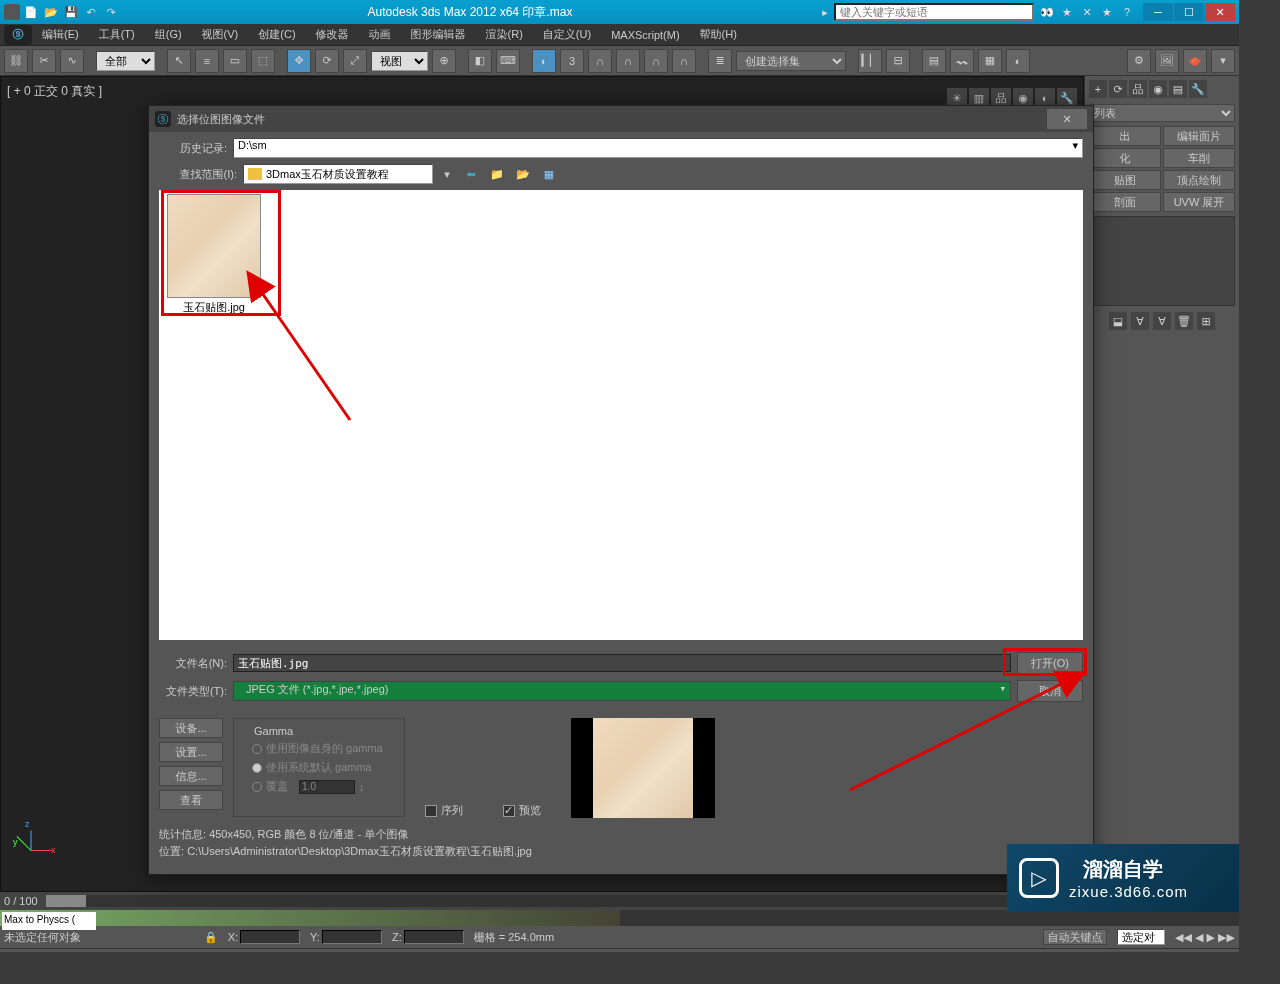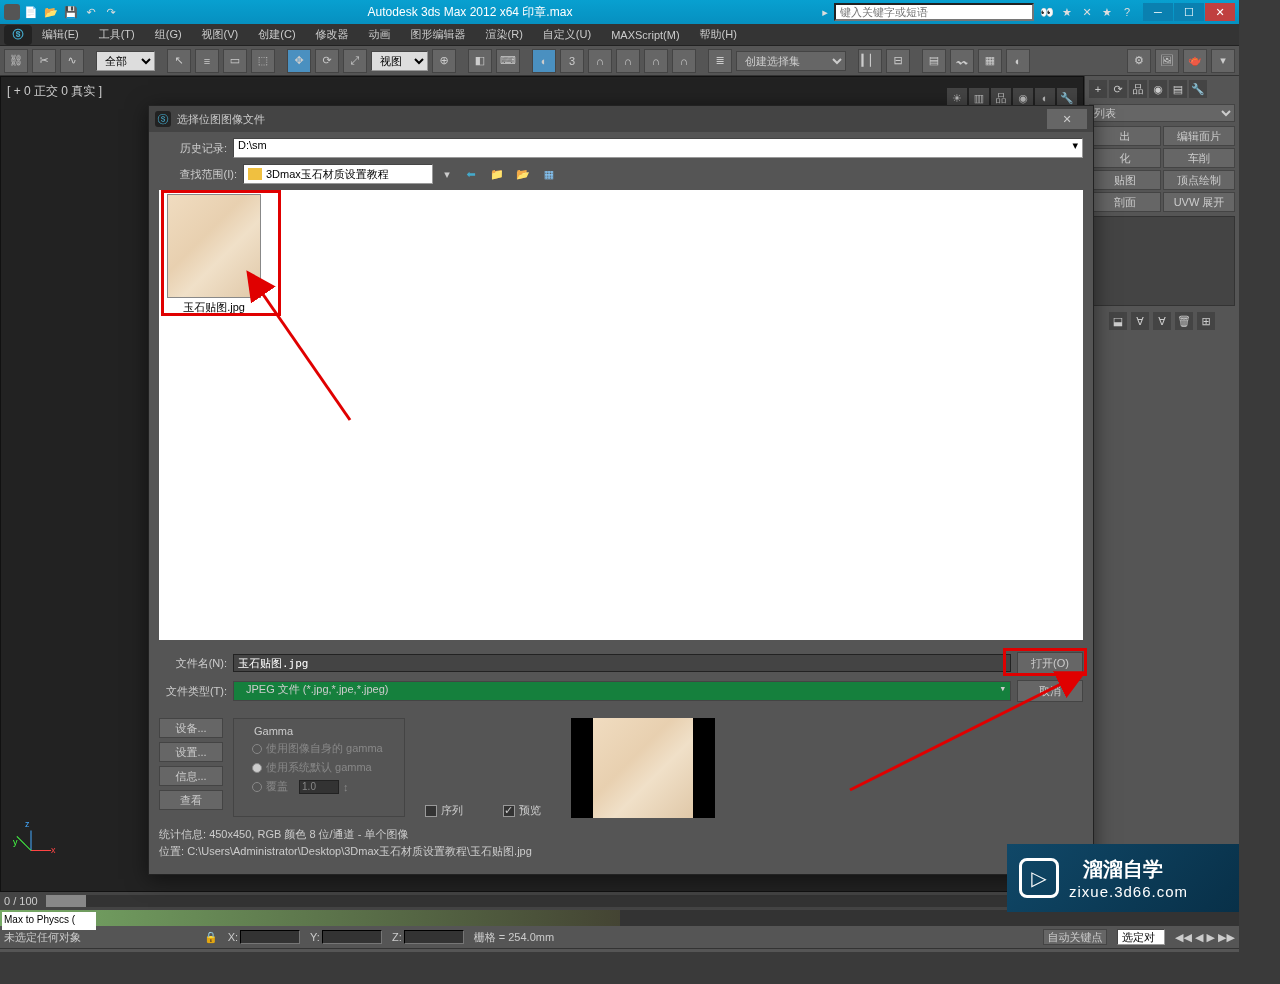--- a/index.html
+++ b/index.html
@@ -100,21 +100,21 @@
 .red-box2 { position: absolute; border: 3px solid #e00000; pointer-events: none; }
 
 .lower-panel { display:flex; gap: 10px; padding: 4px 10px; align-items:flex-start; }
 .side-btns { display:flex; flex-direction:column; gap:4px; }
 .side-btn { width: 64px; height: 20px; background:#666; border:1px solid #444; color:#ccc; display:flex;align-items:center;justify-content:center; cursor:pointer; }
 .gamma-box { width: 172px; border: 1px solid #444; padding: 18px; }
 .gamma-title { color:#ccc; margin-bottom: 4px; margin-top: -12px; background:#555; width: 48px; padding: 0 2px; }
 .radio-row { display:flex; align-items:center; gap:4px; color:#888; margin-bottom: 4px; }
 .radio-dot { width: 10px; height: 10px; border-radius: 5px; border: 1px solid #888; }
 .radio-dot.on { background:#ccc; }
-.spinner { width: 40px; height: 14px; background:#333; border:1px solid #222; color:#888; font-size:10px; padding:0 2px; }
+.spinner { width: 56px; height: 14px; background:#333; border:1px solid #222; color:#888; font-size:10px; padding:0 2px; }
 .checkbox-row { display:flex; align-items:center; gap: 4px; color:#ccc; margin-right: 20px; }
 .chk { width: 12px; height: 12px; background:#333; border: 1px solid #999; position:relative; }
 .chk.on::after { content:"✓"; color:#ccc; position:absolute; top:-2px; left:0; font-size:11px; }
 .preview-box { width: 144px; height: 100px; background: #000; display:flex; align-items:center; justify-content:center; }
 .preview-img { width: 100px; height: 100px; background: linear-gradient(135deg, #f0dcc0 0%, #e8d0b0 40%, #f0e0c8 60%, #e0c8a8 100%); }
 
 .stats-info { padding: 4px 10px; color:#ccc; font-size: 11px; line-height: 1.5; }
 
 
 .arrow-svg { position: absolute; pointer-events: none; }

